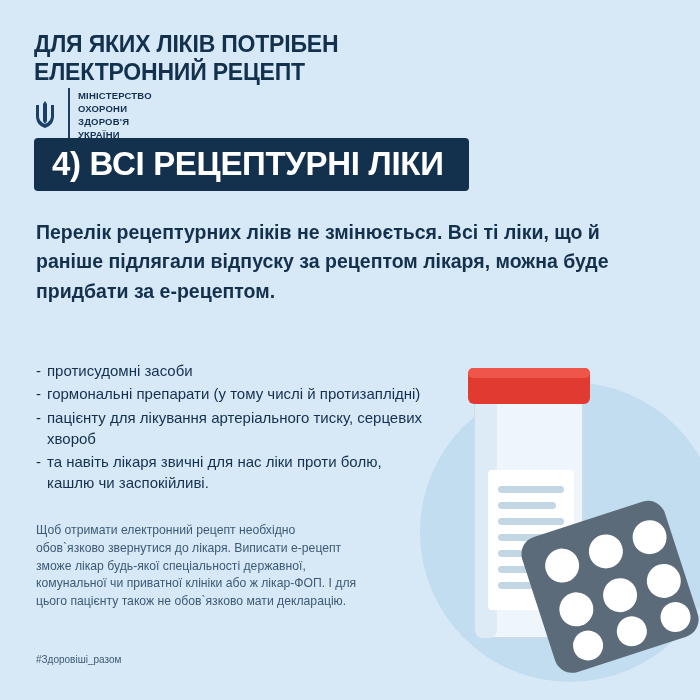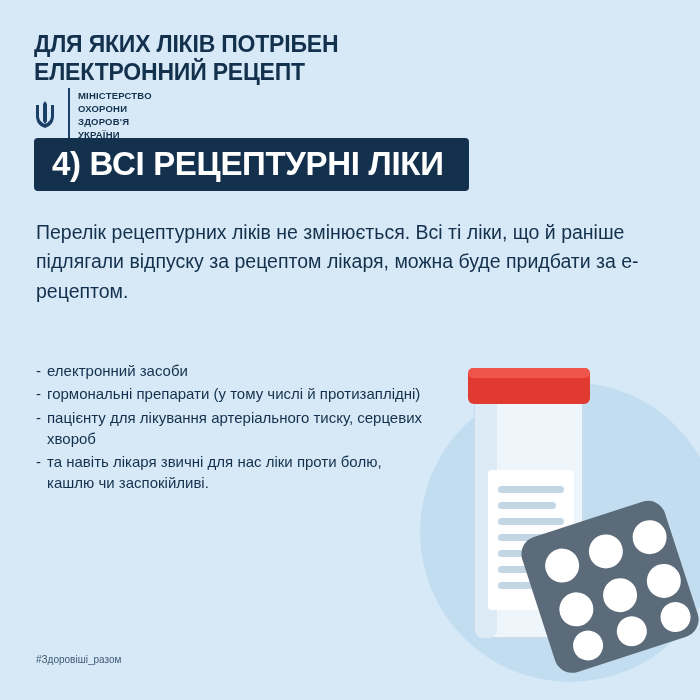--- a/index.html
+++ b/index.html
@@ -87,20 +87,21 @@
 
   
   .intro {
     position: absolute;
     top: 218px;
     left: 36px;
     width: 620px;
     font-size: 19.5px;
     line-height: 1.5;
     color: #13304d;
+    font-weight: bold;
   }
 
   
   .subheading {
     position: absolute;
     top: 320px;
     left: 36px;
     font-size: 17px;
     font-weight: bold;
     color: #13304d;
@@ -197,36 +198,37 @@
   </div>
 
   <div class="heading-band">4) ВСІ РЕЦЕПТУРНІ ЛІКИ</div>
 
   <div class="intro">Перелік рецептурних ліків не змінюється. Всі ті ліки, що й раніше підлягали відпуску за рецептом лікаря, можна буде придбати за е-рецептом.</div>
 
 
   <div class="bullets">
     <div class="bullet-row">
       <span class="bullet-dash">-</span>
-      <span class="bullet-text">електронний засоби</span>
+      <span class="bullet-text">протисудомні засоби</span>
     </div>
     <div class="bullet-row">
       <span class="bullet-dash">-</span>
       <span class="bullet-text">гормональні препарати (у тому числі й протизаплідні)</span>
     </div>
     <div class="bullet-row">
       <span class="bullet-dash">-</span>
       <span class="bullet-text">пацієнту для лікування артеріального тиску, серцевих хвороб</span>
     </div>
     <div class="bullet-row">
       <span class="bullet-dash">-</span>
       <span class="bullet-text">та навіть лікаря звичні для нас ліки проти болю, кашлю чи заспокійливі.</span>
     </div>
   </div>
 
+  <div class="fineprint">Щоб отримати електронний рецепт необхідно обов`язково звернутися до лікаря. Виписати е-рецепт зможе лікар будь-якої спеціальності державної, комунальної чи приватної клініки або ж лікар-ФОП. І для цього пацієнту також не обов`язково мати декларацію.</div>
 
   <div class="hashtag">#Здоровіші_разом</div>
 
   <div class="illustration">
     <div class="circle-bg"></div>
     <svg width="340" height="380" viewBox="0 0 340 380" style="position:absolute;left:0;top:0;">
 
       <rect x="115" y="78" width="108" height="240" rx="8" fill="#eef6fb" stroke="#c8dced" stroke-width="2"></rect>
 
       <rect x="115" y="78" width="22" height="240" rx="8" fill="#dcebf6"></rect>

